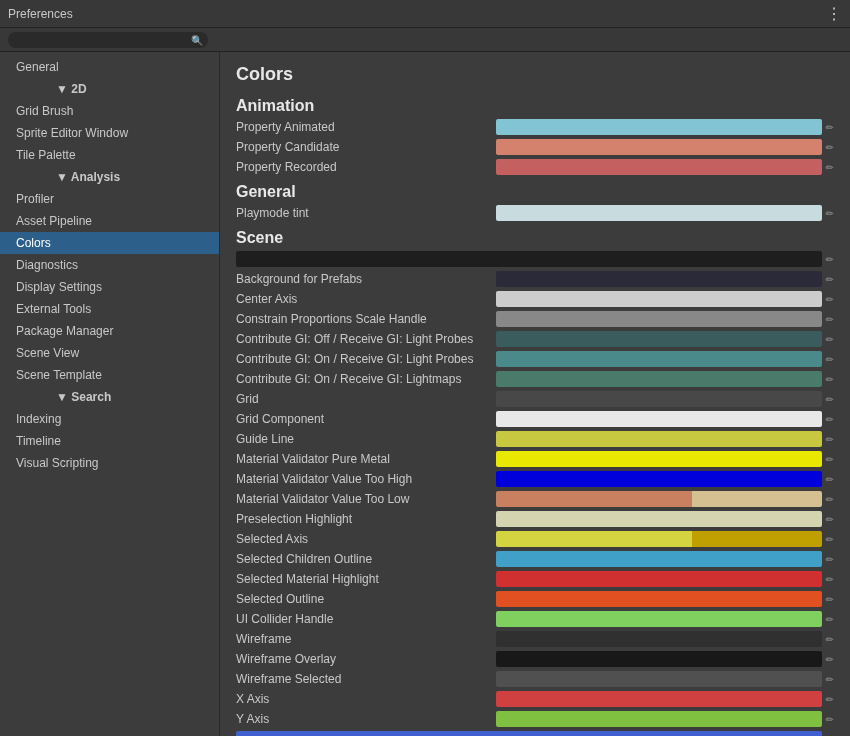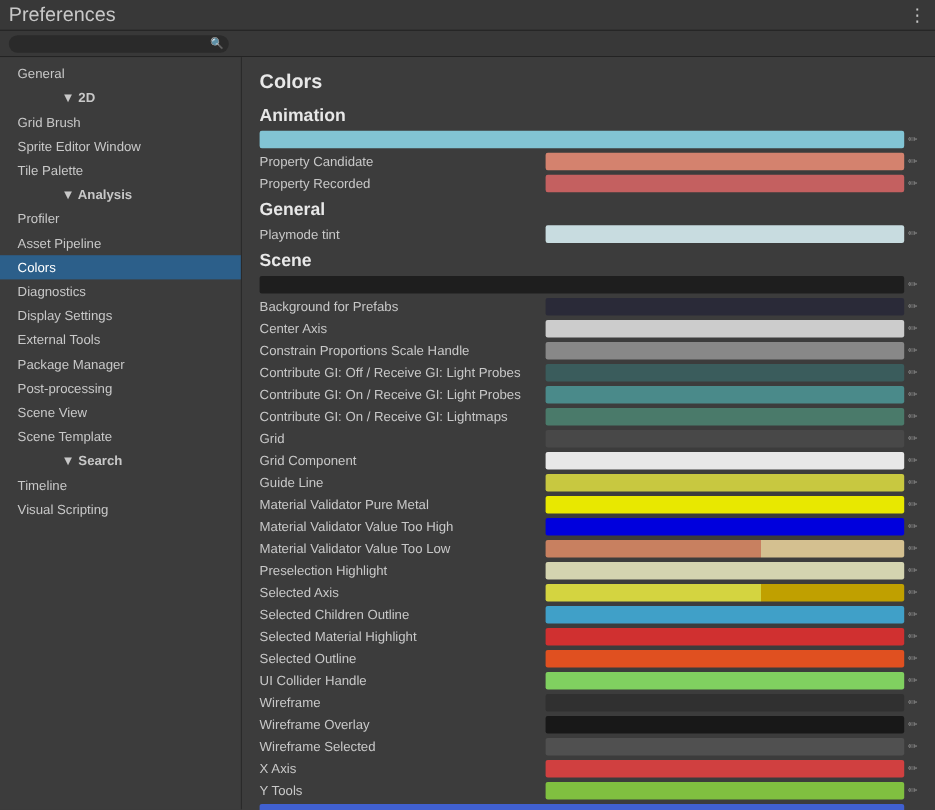--- a/index.html
+++ b/index.html
@@ -15,21 +15,21 @@
     .title-bar {
       background: #383838;
       height: 28px;
       display: flex;
       align-items: center;
       padding: 0 8px;
       border-bottom: 1px solid #222;
       position: relative;
     }
     .title-bar-title {
-      font-size: 18px;
+      font-size: 12px;
       color: #c8c8c8;
       font-weight: 500;
     }
     .title-bar-menu {
       position: absolute;
       right: 8px;
       cursor: pointer;
       font-size: 16px;
       color: #c8c8c8;
     }
@@ -170,33 +170,34 @@
       <div class="sidebar-item level2">Sprite Editor Window</div>
       <div class="sidebar-item level2">Tile Palette</div>
       <div class="sidebar-item section-header">▼ Analysis</div>
       <div class="sidebar-item level2">Profiler</div>
       <div class="sidebar-item level1">Asset Pipeline</div>
       <div class="sidebar-item active level1">Colors</div>
       <div class="sidebar-item level1">Diagnostics</div>
       <div class="sidebar-item level1">Display Settings</div>
       <div class="sidebar-item level1">External Tools</div>
       <div class="sidebar-item level1">Package Manager</div>
-      <div class="sidebar-item level1">Post-processing</div>
       <div class="sidebar-item level1">Scene View</div>
       <div class="sidebar-item level1">Scene Template</div>
       <div class="sidebar-item section-header">▼ Search</div>
+      <div class="sidebar-item level2">Indexing</div>
       <div class="sidebar-item level1">Timeline</div>
       <div class="sidebar-item level1">Visual Scripting</div>
     </div>
 
   <div class="content">
     <div class="content-title">Colors</div>
     <div id="color-sections-container">
         <div class="section-label">Animation</div>
         <div class="color-row">
+          <div class="color-label">Property Animated</div>
           <div class="color-swatch-container">
             <div class="color-swatch" style="background: rgb(130, 196, 212);"></div>
             <span class="edit-icon">✏</span>
           </div>
         </div>
         <div class="color-row">
           <div class="color-label">Property Candidate</div>
           <div class="color-swatch-container">
             <div class="color-swatch" style="background: rgb(212, 130, 110);"></div>
             <span class="edit-icon">✏</span>
@@ -372,21 +373,21 @@
           </div>
         </div>
         <div class="color-row">
           <div class="color-label">X Axis</div>
           <div class="color-swatch-container">
             <div class="color-swatch" style="background: rgb(208, 64, 64);"></div>
             <span class="edit-icon">✏</span>
           </div>
         </div>
         <div class="color-row">
-          <div class="color-label">Y Tools</div>
+          <div class="color-label">Y Axis</div>
           <div class="color-swatch-container">
             <div class="color-swatch" style="background: rgb(128, 192, 64);"></div>
             <span class="edit-icon">✏</span>
           </div>
         </div>
         <div class="color-row">
           <div class="color-swatch-container">
             <div class="color-swatch" style="background: rgb(64, 96, 208);"></div>
             <span class="edit-icon">✏</span>
           </div>

